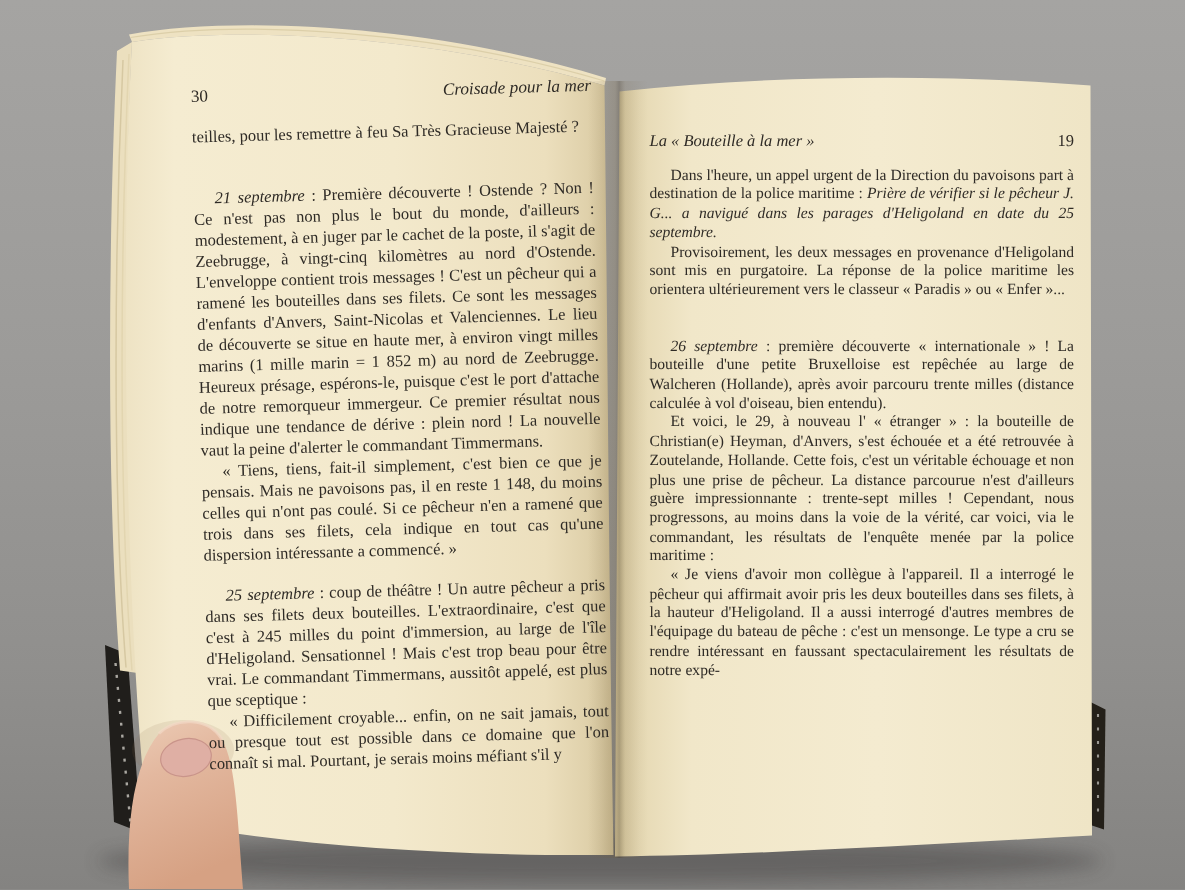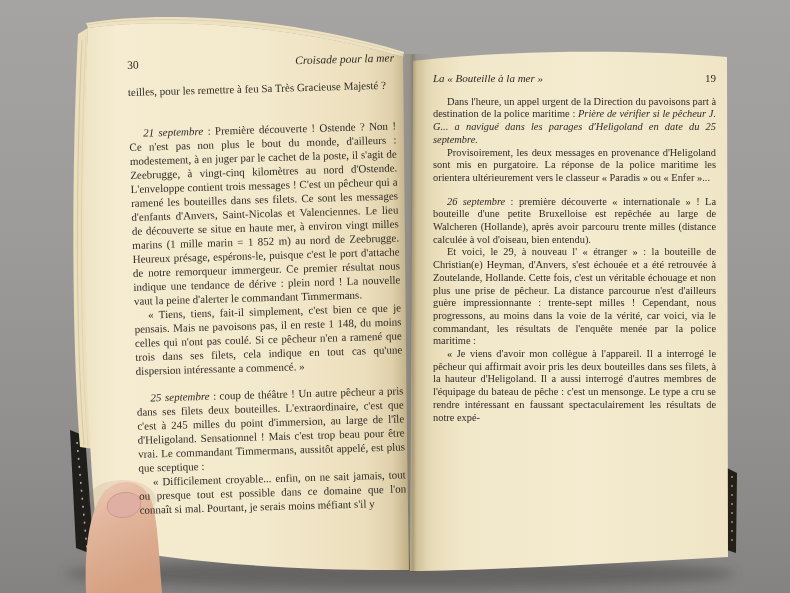--- a/index.html
+++ b/index.html
@@ -18,34 +18,34 @@
     text-align:justify;
   }
   .page-text p{margin:0;text-align:justify;}
   .left-text{
     left:127px;top:58px;width:267px;
     font-size:11px;line-height:14px;
     transform:rotate(-1.6deg);
     transform-origin:top left;
   }
   .right-text{
-    left:433px;top:72px;width:283px;
+    left:433px;top:88px;width:283px;
     font-size:10.4px;line-height:12.7px;
   }
   .running-head{
     display:flex;justify-content:space-between;align-items:baseline;
     margin-bottom:11px;
   }
   .left-text .running-head{font-size:11.5px;margin-bottom:13px;}
   .right-text .running-head{font-size:11px;}
   .head-title{font-style:italic;}
   .para.indent{text-indent:14px;}
   .left-text .para.gap1{margin-top:13px;}
   .left-text .para.gap2{margin-top:27px;}
-  .right-text .para.gap1{margin-top:11px;}
+  .right-text .para.gap1{margin-top:25px;}
   .it{font-style:italic;}
 </style>
 </head>
 <body>
 
 <div class="scene">
 
   <svg width="790" height="593" viewBox="0 0 790 593" aria-hidden="true">
     <defs>
       <linearGradient id="leftPageGrad" x1="0" y1="0" x2="1" y2="0">

